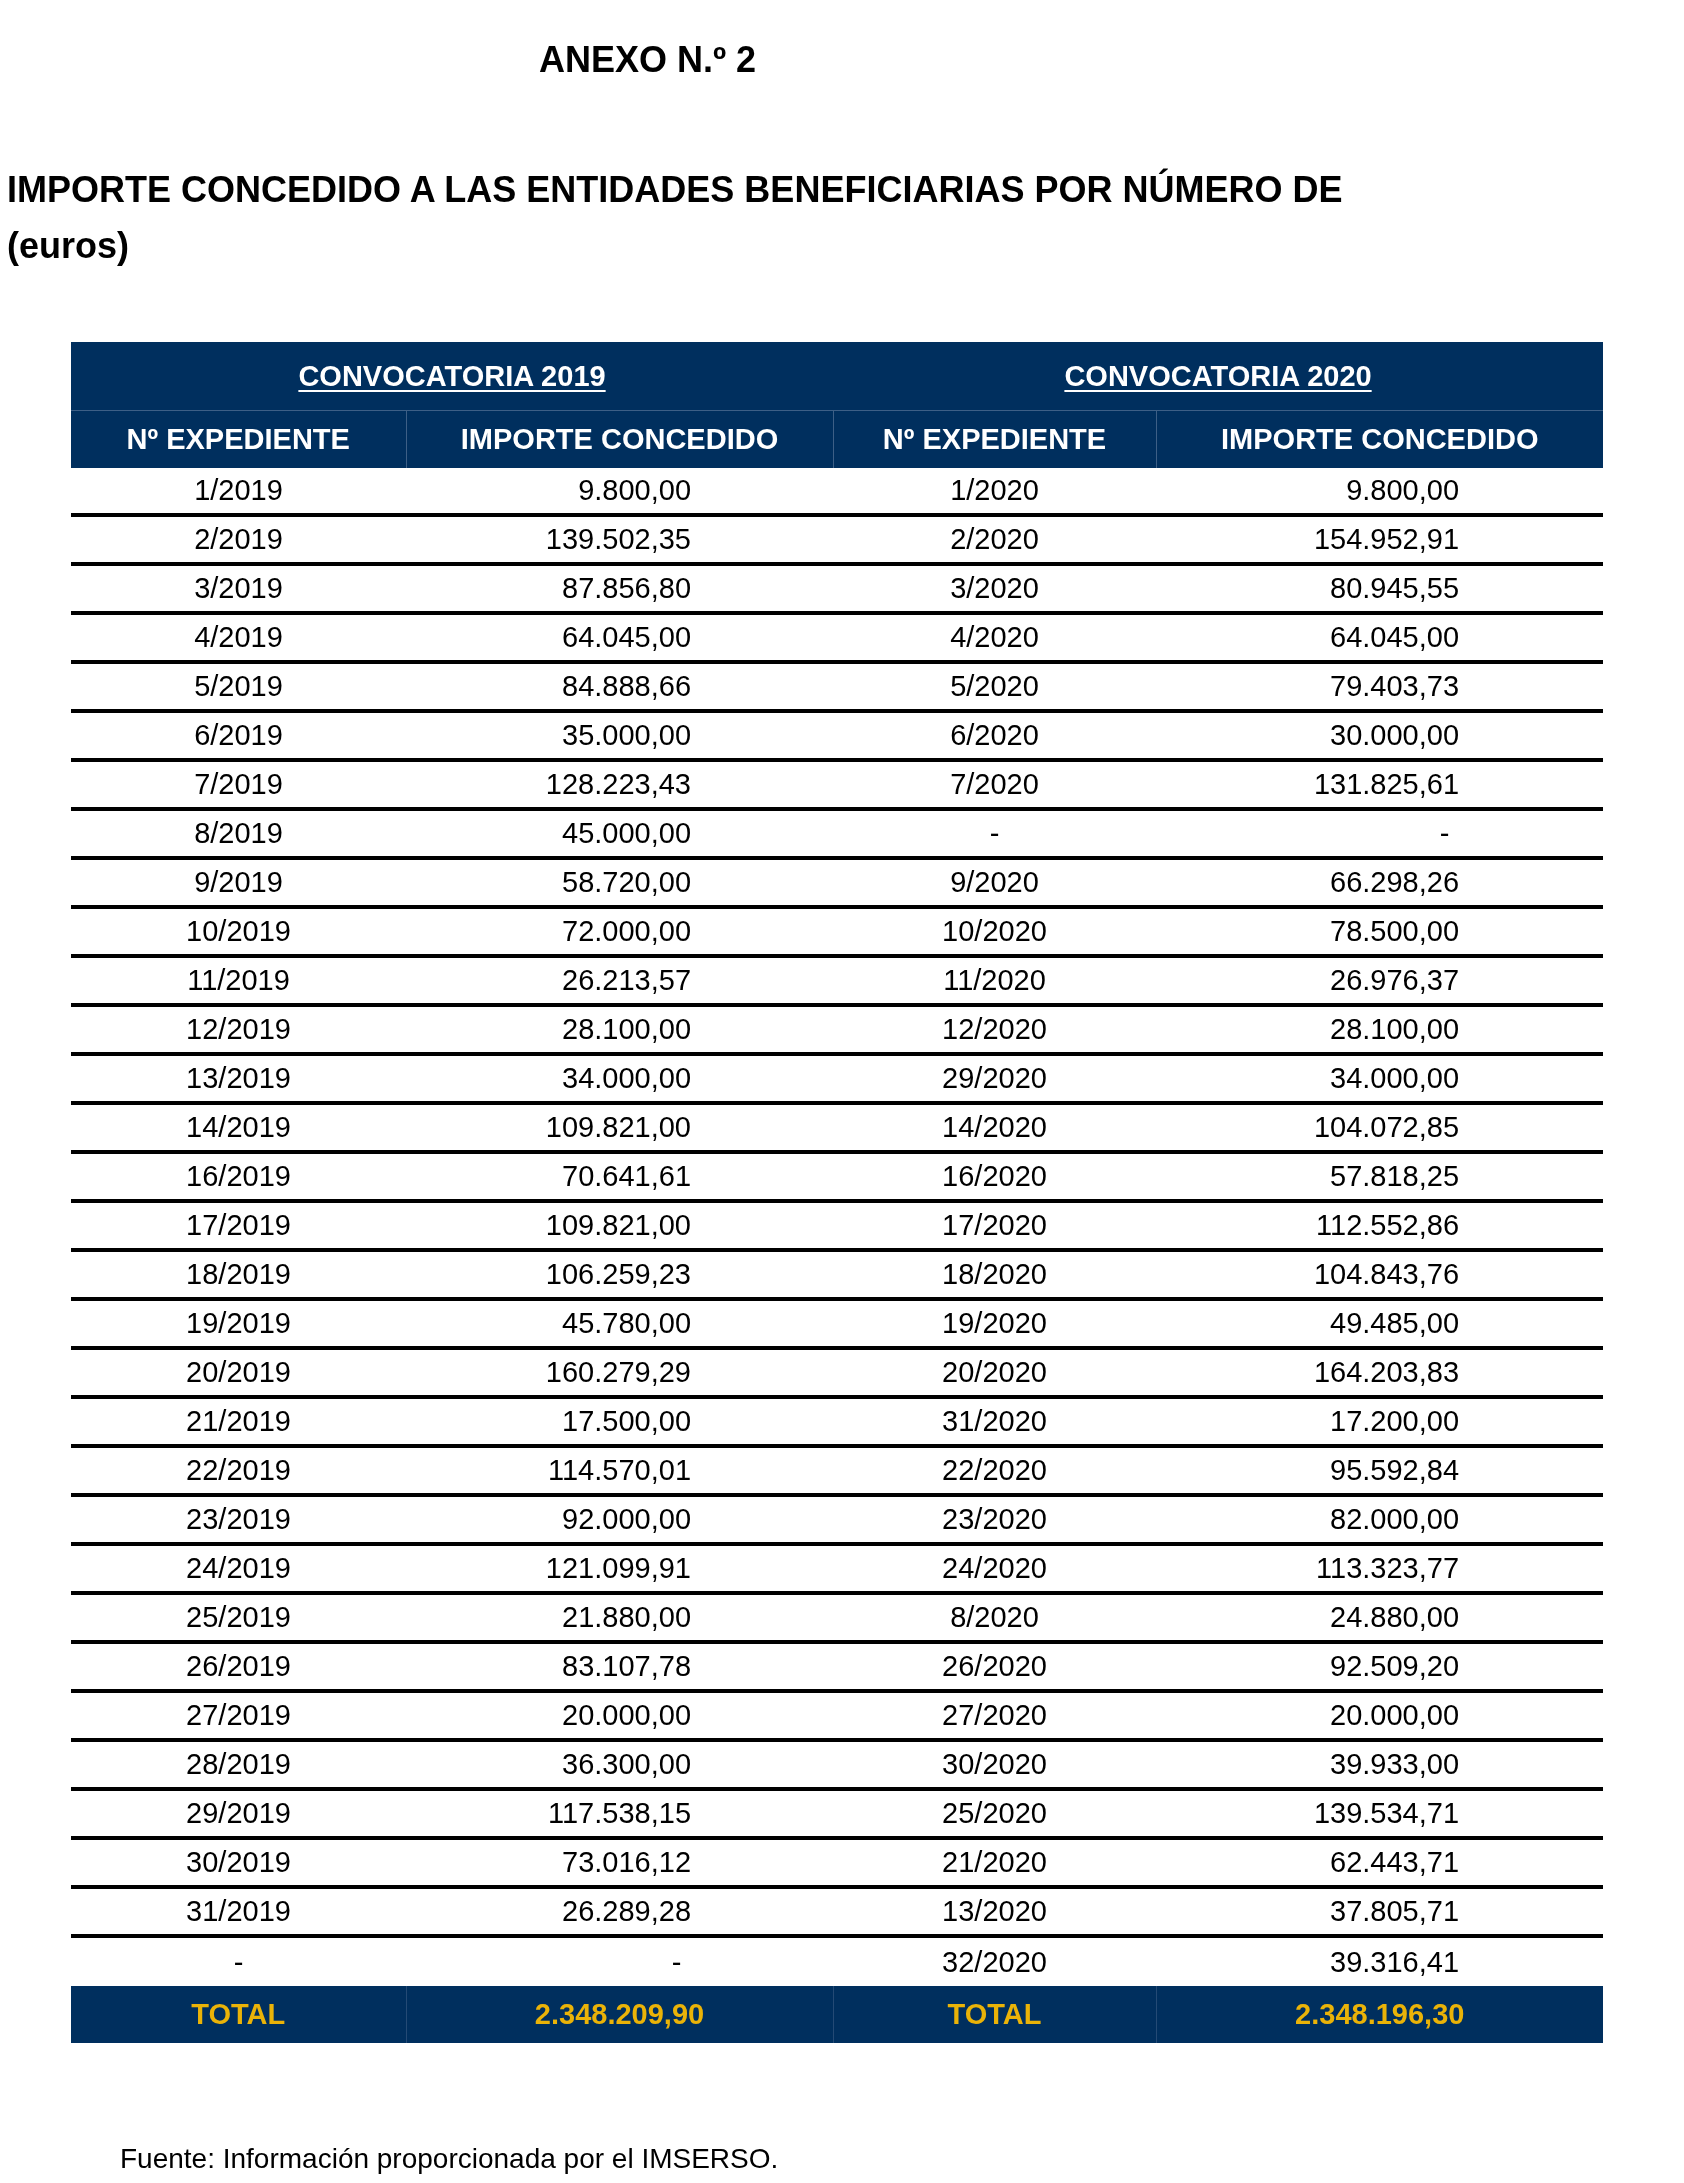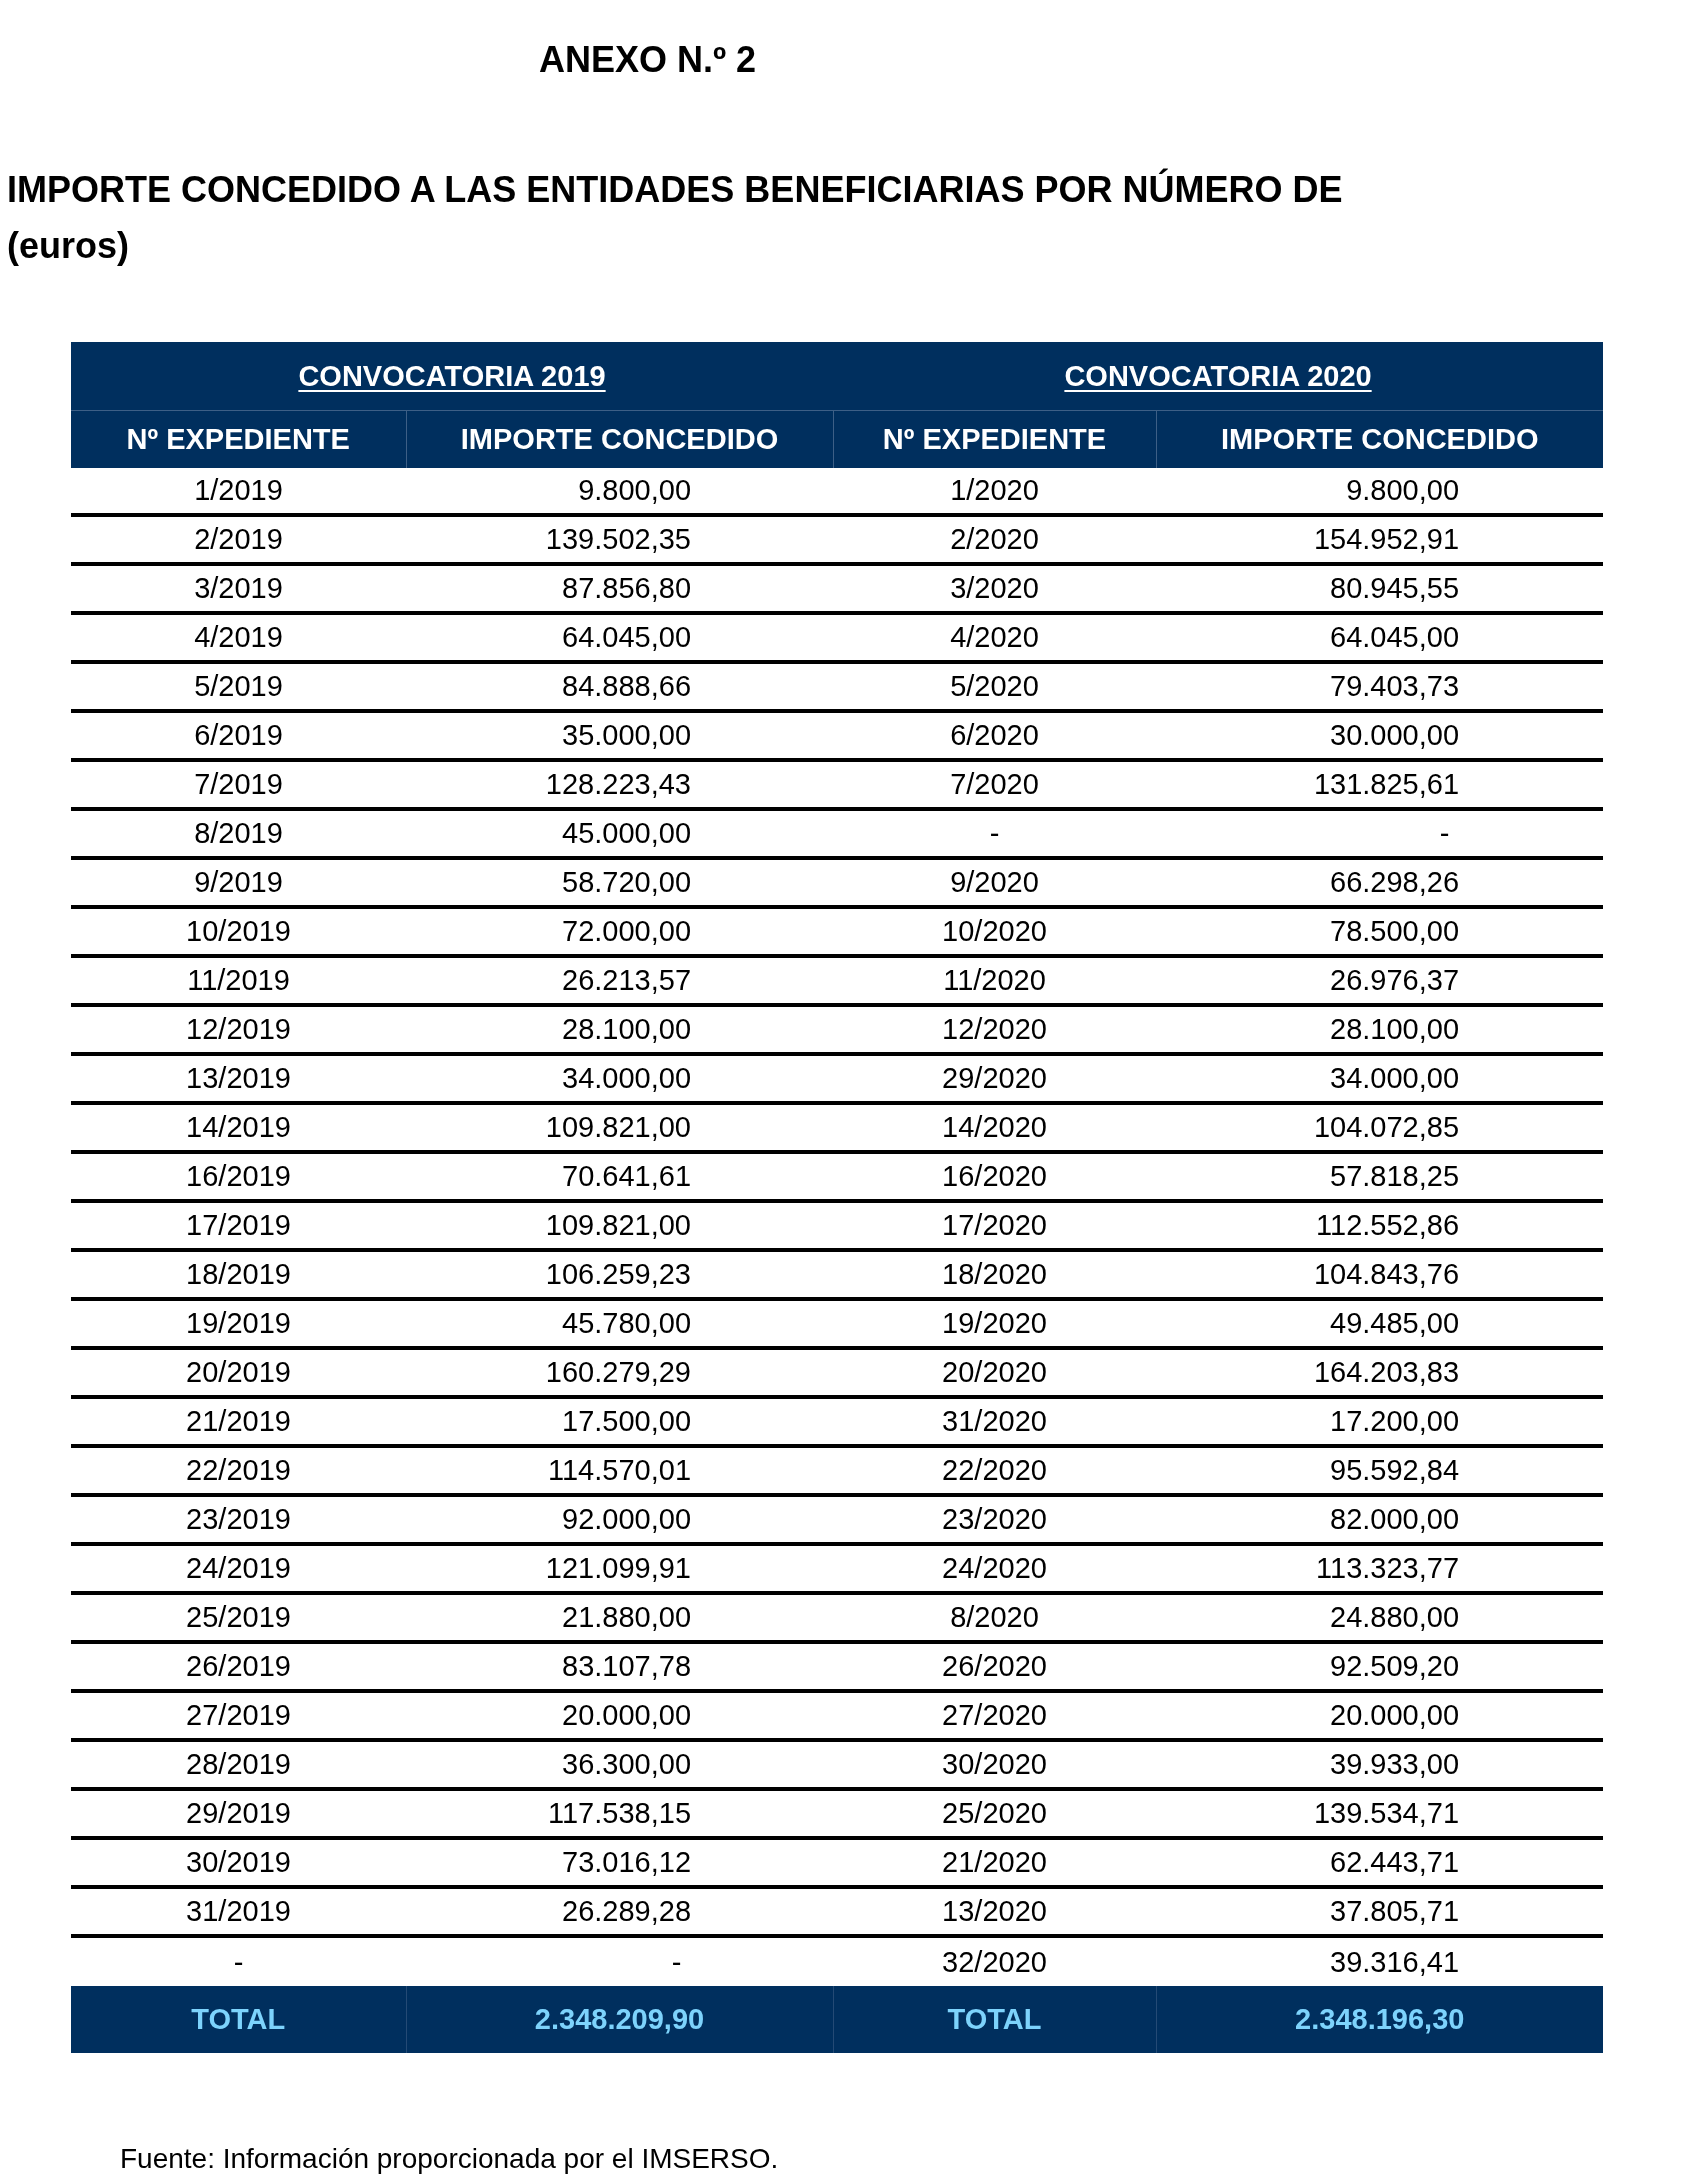--- a/index.html
+++ b/index.html
@@ -79,24 +79,24 @@
     box-shadow: inset 0 -0.8px 0 #ffffff;
   }
   tbody td.num-cell { text-align: center; }
   tbody td.amt-cell { text-align: right; padding-right: 142px; }
   tbody td.amt-cell.col4 { padding-right: 144px; }
   tbody tr:last-child td { border-bottom: none; height: 48px; line-height: 48px; }
   tbody td.amt-cell .dash { padding-right: 9.7px; }
 
   tfoot td {
     background: #002F5E;
-    color: #7dd3fc;
+    color: #eab308;
     font-weight: bold;
     font-size: 29px;
-    height: 67px;
+    height: 57px;
     padding: 0;
     text-align: center;
   }
   tfoot td + td { border-left: 0.8px solid #244a75; }
 
   .source {
     position: absolute;
     top: 2141px;
     left: 120px;
     font-size: 28px;

